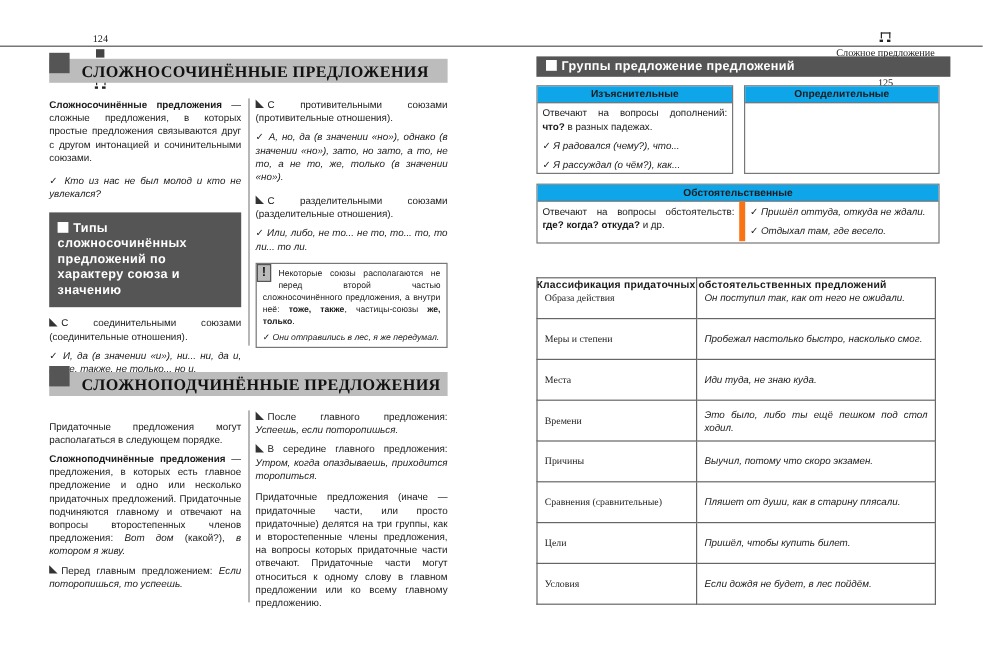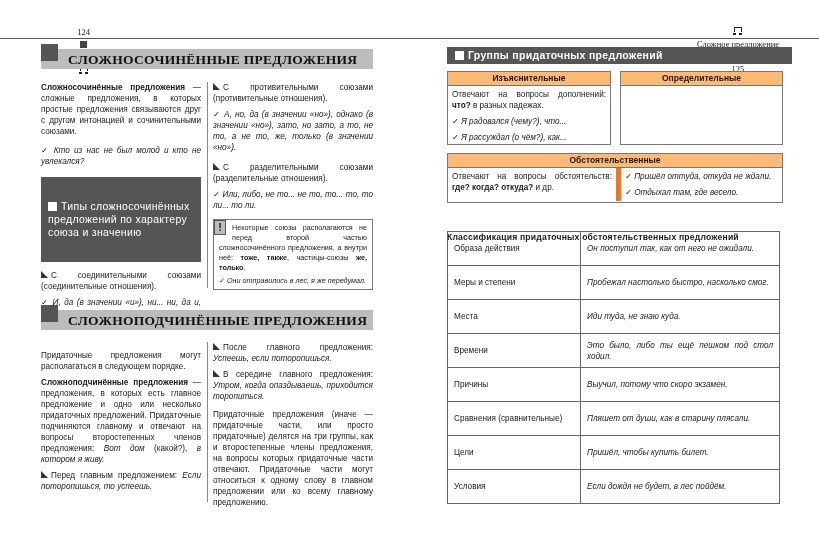--- a/index.html
+++ b/index.html
@@ -21,35 +21,35 @@
 
   .txt { font-size: 8.2px; line-height: 11px; text-align: justify; }
   .txt b { font-weight: bold; }
   .it { font-style: italic; }
   .check::before { content: "✓ "; font-style: normal; }
   .tri { display: inline-block; width: 0; height: 0; border-left: 7px solid transparent; border-bottom: 7px solid #333; margin-right: 3px; vertical-align: 0; transform: scaleX(-1); }
   .p { margin: 0 0 5px 0; }
 
   .vline { position: absolute; width: 1px; background: #888; }
 
-  .darkbox { background: #555; color: #fff; font-weight: normal; font-size: 10.5px; line-height: 13px; padding: 23px 7px; letter-spacing: 0.3px; }
+  .darkbox { background: #555; color: #fff; font-weight: bold; font-size: 10.5px; line-height: 13px; padding: 7px 7px; letter-spacing: 0.3px; }
   .whitesq { display: inline-block; width: 9px; height: 9px; background: #fff; margin-right: 4px; vertical-align: -1px; }
 
   .notebox { border: 1px solid #777; padding: 3px 5px; font-size: 7.2px; line-height: 10px; text-align: justify; }
   .excl { float: left; width: 10px; height: 13px; background: #bbb; border: 1px solid #555; margin: -3px 6px 0 -5px; text-align: center; font-weight: bold; font-size: 11px; line-height: 13px; }
 
   .groupbar { position: absolute; left: 447px; top: 47px; width: 345px; height: 17px; background: #555; color: #fff; font-weight: bold; font-size: 10.5px; line-height: 17px; padding-left: 8px; box-sizing: border-box; letter-spacing: 0.3px; }
   .card { position: absolute; border: 1px solid #777; box-sizing: border-box; }
-  .card .hd { background: #fdba74; border-bottom: 1px solid #777; text-align: center; font-weight: bold; font-size: 8.5px; line-height: 13px; }
+  .card .hd { background: #0ea5e9; border-bottom: 1px solid #777; text-align: center; font-weight: bold; font-size: 8.5px; line-height: 13px; }
   .card .bd { padding: 3px 4px; font-size: 8.2px; line-height: 11px; text-align: justify; }
 
   .classtitle { position: absolute; left: 447px; top: 232px; font-weight: bold; font-size: 8.6px; letter-spacing: 0.2px; white-space: nowrap; }
   table.cls { position: absolute; left: 447px; top: 231px; width: 333px; border-collapse: collapse; font-size: 8.2px; }
   table.cls td { border: 1px solid #666; padding: 3px 6px; height: 27px; vertical-align: middle; line-height: 11px; }
-  table.cls td.c1 { width: 120px; }
+  table.cls td.c1 { width: 120px; font-family: Liberation Serif, serif; }
   table.cls td.c2 { font-style: italic; text-align: justify; }
 </style>
 </head>
 <body>
 
 <div class="running" style="left:41px;">
   <span>124</span>
   <span class="sq"></span>
   <span>Грамматика. Синтаксис</span>
   <span class="glyph"></span>
@@ -99,21 +99,21 @@
   <p class="txt p"><span class="tri"></span><span>Перед главным предложением: </span><span class="it">Если поторопишься, то успеешь.</span></p>
 </div>
 <div class="vline" style="left:207px; top:342px; height:160px;"></div>
 
 <div class="abs" style="left:213px; top:342px; width:160px;">
   <p class="txt p"><span class="tri"></span><span>После главного предложения: </span><span class="it">Успеешь, если поторопишься.</span></p>
   <p class="txt p"><span class="tri"></span><span>В середине главного предложения: </span><span class="it">Утром, когда опаздываешь, приходится торопиться.</span></p>
   <p class="txt p" style="margin-top:7px;">Придаточные предложения (иначе — придаточные части, или просто придаточные) делятся на три группы, как и второстепенные члены предложения, на вопросы которых придаточные части отвечают. Придаточные части могут относиться к одному слову в главном предложении или ко всему главному предложению.</p>
 </div>
 
-<div class="groupbar"><span class="whitesq"></span><span>Группы придаточных предложений</span></div>
+<div class="groupbar"><span class="whitesq"></span><span>Группы предложение предложений</span></div>
 
 <div class="card" style="left:447px; top:71px; width:164px; height:74px;">
   <div class="hd">Изъяснительные</div>
   <div class="bd">
     <div class="p"><span>Отвечают на вопросы дополнений: </span><b>что?</b><span> в разных падежах.</span></div>
     <div class="it check p">Я радовался (чему?), что...</div>
     <div class="it check">Я рассуждал (о чём?), как...</div>
   </div>
 </div>
 

